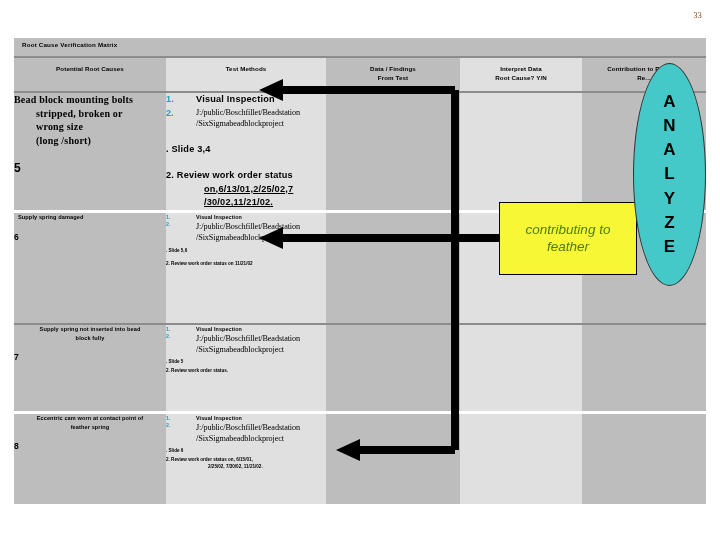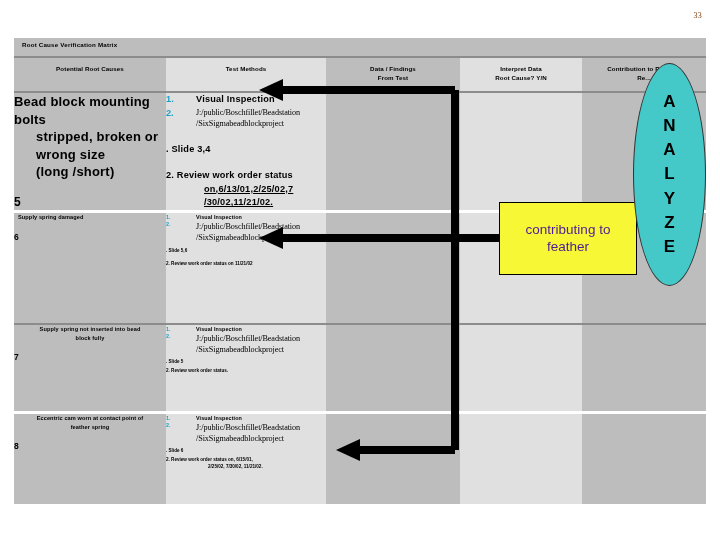--- a/index.html
+++ b/index.html
@@ -78,24 +78,25 @@
   .cause-cell { padding: 8px 6px 4px 6px; }
   .cause-text {
     font-size: 5.6px;
     font-weight: bold;
     color: #000;
     line-height: 1.5;
     text-align: center;
     letter-spacing: .1px;
   }
   .cause-text.big {
-    font-size: 13px;
+    font-size: 10px;
     line-height: 1.35;
     text-align: left;
     letter-spacing: .2px;
+    font-family: Liberation Serif, serif;
   }
   .cause-text.big .ind1 { display:block; padding-left: 22px; }
   .cause-num {
     margin-top: 10px;
     font-size: 8.5px;
     font-weight: bold;
     color: #000;
   }
   .cause-num.big { font-size: 12px; margin-top: 14px; }
 
@@ -140,23 +141,24 @@
     background: #f7f736;
     border: 1.5px solid #000;
     display: flex;
     align-items: center;
     justify-content: center;
     text-align: center;
     box-sizing: border-box;
   }
   .callout span {
     font-size: 13.5px;
-    color: #4c1d95;
+    color: #4d7c0f;
     line-height: 1.25;
     font-family: "Liberation Sans", sans-serif;
+    font-style: italic;
   }
   
   .oval {
     position: absolute;
     left: 633px; top: 63px;
     width: 73px; height: 223px;
     background: #44c8c8;
     border: 1px solid #333;
     border-radius: 50%;
     display: flex;

